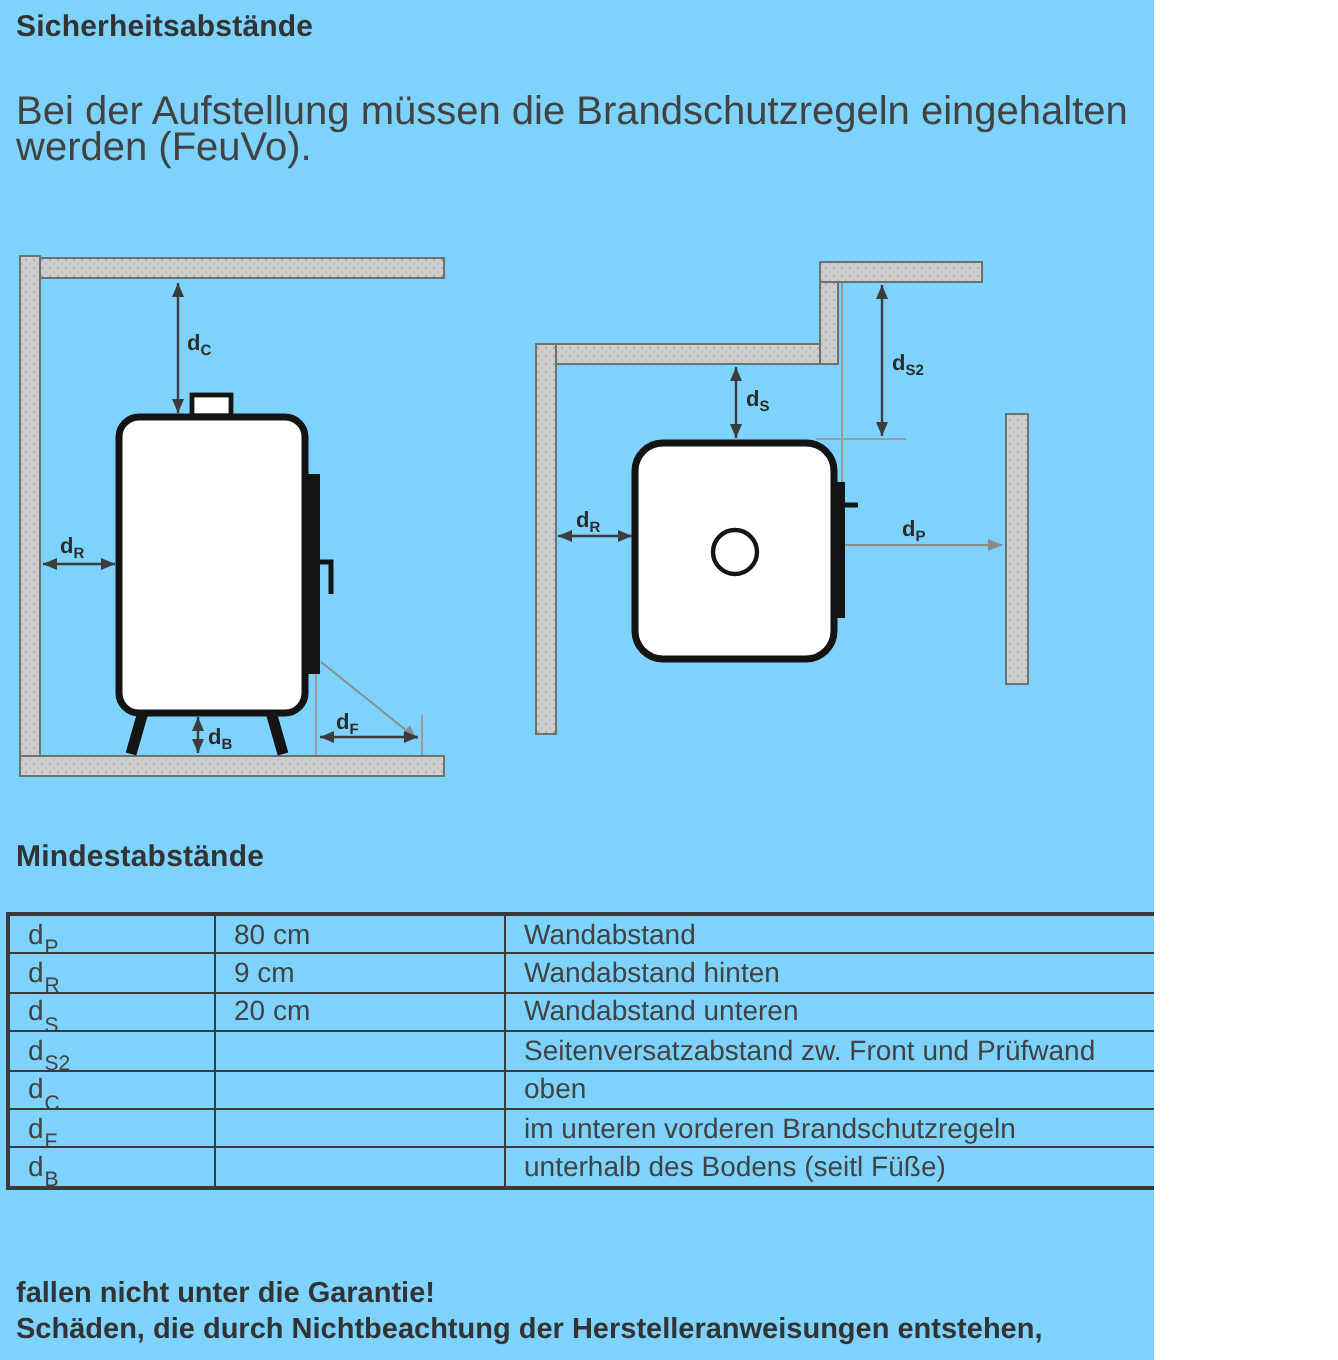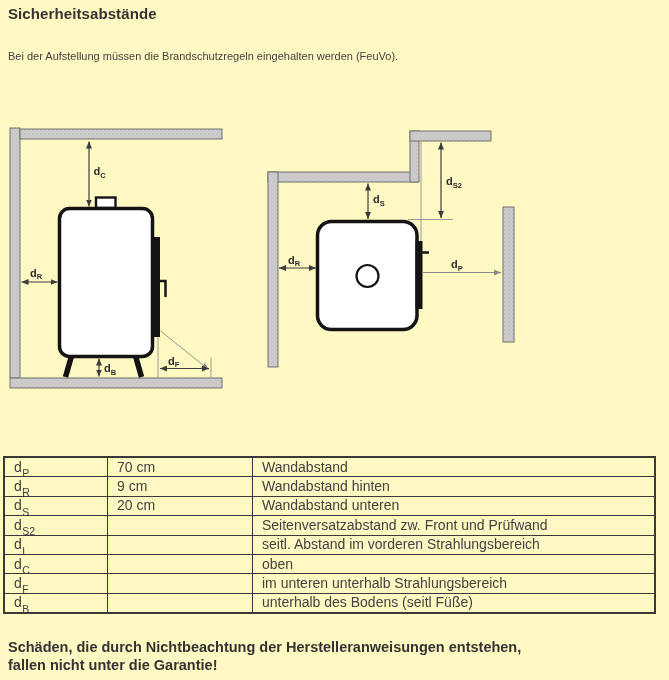--- a/index.html
+++ b/index.html
@@ -1,21 +1,21 @@
 <!DOCTYPE html>
 <html><head>
 <meta charset="utf-8">
 <style>
   html,body{margin:0;padding:0;background:#fff;}
-  .page{position:relative;width:669px;height:680px;background:#fef9c3;overflow:hidden;
+  .page{position:relative;width:577px;height:680px;background:#7dd3fc;overflow:hidden;
         font-family:"Liberation Sans","DejaVu Sans",sans-serif;color:#3f3f3f;}
   .h-bold{position:absolute;left:8px;font-size:15px;font-weight:bold;color:#333;letter-spacing:0.1px;}
   #doc-title{top:5px;}
   #section-title{top:420px;}
-  .intro{position:absolute;left:8px;top:47px;font-size:11px;line-height:18px;color:#424242;}
+  .intro{position:absolute;left:8px;top:47px;font-size:20px;line-height:18px;color:#424242;}
   .warning{position:absolute;left:8px;top:638px;font-size:14.5px;line-height:18px;font-weight:bold;color:#333;}
   .diagrams{position:absolute;left:0;top:125px;}
   table.minabst{position:absolute;left:3px;top:456px;width:653px;border-collapse:collapse;
         table-layout:fixed;border:2px solid #3a3a3a;}
   table.minabst td{border:1px solid #3a3a3a;height:18.4px;padding:0 4px 0 9px;
         font-size:14px;line-height:17px;color:#424242;overflow:hidden;white-space:nowrap;}
   td.c-sym{width:89px;}
   td.c-val{width:131px;}
   sub.symsub{font-size:10.5px;line-height:0;position:relative;top:1.5px;left:0.5px;}
   svg text{font-family:"Liberation Sans","DejaVu Sans",sans-serif;font-weight:bold;
@@ -104,64 +104,60 @@
       <line class="dim" x1="279" y1="143" x2="316" y2="143" marker-start="url(#ms)" marker-end="url(#me)"></line>
       <line x1="422.5" y1="147.5" x2="501" y2="147.5" stroke="#8a8a8a" stroke-width="1" marker-end="url(#meg)"></line>
 
       <text x="373" y="78"><tspan>d</tspan><tspan class="sub" dy="2.5">S</tspan></text>
       <text x="446" y="60"><tspan>d</tspan><tspan class="sub" dy="2.5">S2</tspan></text>
       <text x="288" y="138.5"><tspan>d</tspan><tspan class="sub" dy="2.5">R</tspan></text>
       <text x="451" y="143"><tspan>d</tspan><tspan class="sub" dy="2.5">P</tspan></text>
     </g>
   </svg>
 
+  <div id="section-title" class="h-bold">Mindestabstände</div>
 
   <table class="minabst">
     <tbody>
       <tr>
         <td class="c-sym"><span>d</span><sub class="symsub">P</sub></td>
-        <td class="c-val">70 cm</td>
+        <td class="c-val">80 cm</td>
         <td>Wandabstand</td>
       </tr>
       <tr>
         <td class="c-sym"><span>d</span><sub class="symsub">R</sub></td>
         <td class="c-val">9 cm</td>
         <td>Wandabstand hinten</td>
       </tr>
       <tr>
         <td class="c-sym"><span>d</span><sub class="symsub">S</sub></td>
         <td class="c-val">20 cm</td>
         <td>Wandabstand unteren</td>
       </tr>
       <tr>
         <td class="c-sym"><span>d</span><sub class="symsub">S2</sub></td>
         <td class="c-val"></td>
         <td>Seitenversatzabstand zw. Front und Prüfwand</td>
       </tr>
       <tr>
-        <td class="c-sym"><span>d</span><sub class="symsub">L</sub></td>
-        <td class="c-val"></td>
-        <td>seitl. Abstand im vorderen Strahlungsbereich</td>
-      </tr>
-      <tr>
         <td class="c-sym"><span>d</span><sub class="symsub">C</sub></td>
         <td class="c-val"></td>
         <td>oben</td>
       </tr>
       <tr>
         <td class="c-sym"><span>d</span><sub class="symsub">F</sub></td>
         <td class="c-val"></td>
-        <td>im unteren unterhalb Strahlungsbereich</td>
+        <td>im unteren vorderen Brandschutzregeln</td>
       </tr>
       <tr>
         <td class="c-sym"><span>d</span><sub class="symsub">B</sub></td>
         <td class="c-val"></td>
         <td>unterhalb des Bodens (seitl Füße)</td>
       </tr>
     </tbody>
   </table>
 
   <div class="warning">
+    <div>fallen nicht unter die Garantie!</div>
     <div>Schäden, die durch Nichtbeachtung der Herstelleranweisungen entstehen,</div>
-    <div>fallen nicht unter die Garantie!</div>
   </div>
 
 </div>
 
 </body></html>

